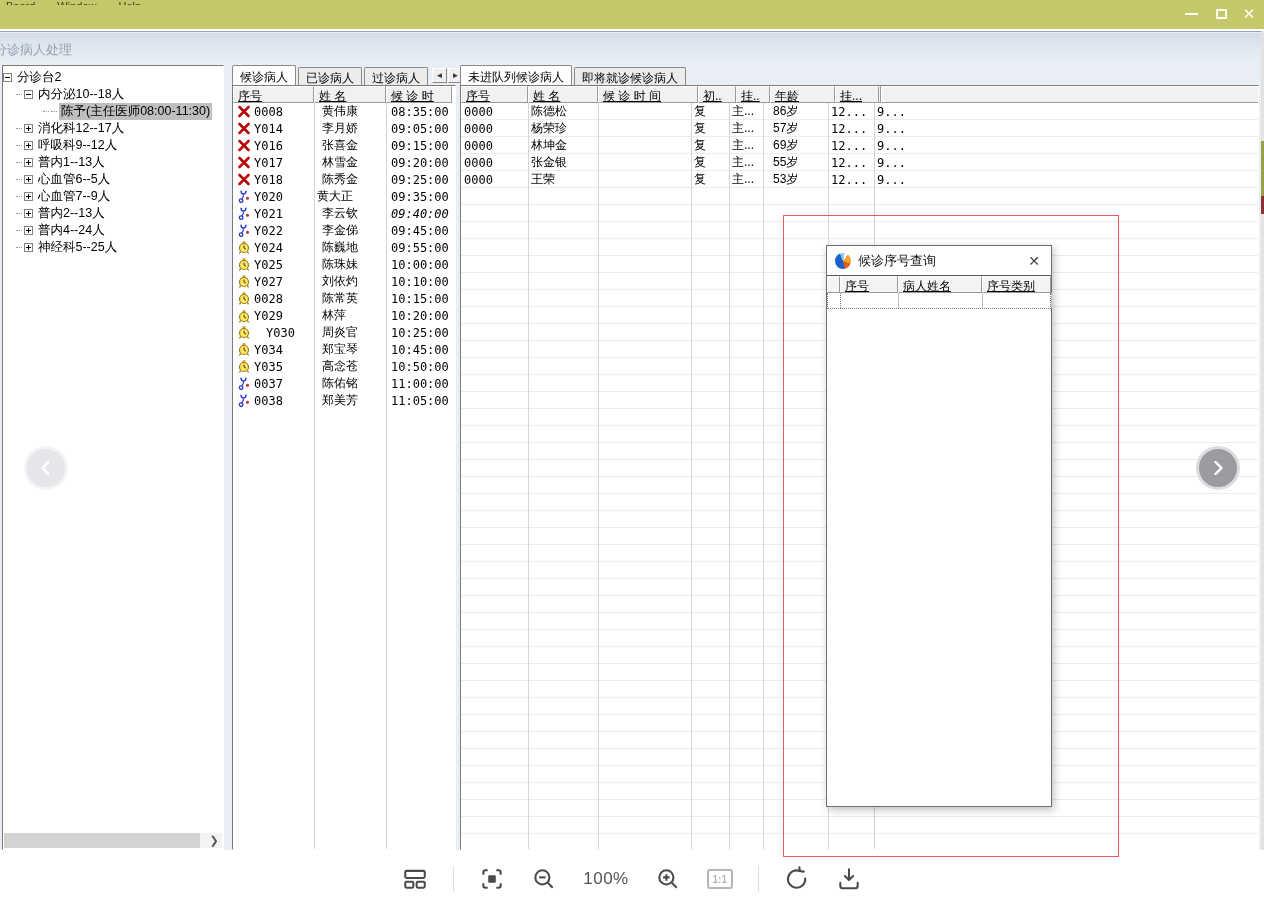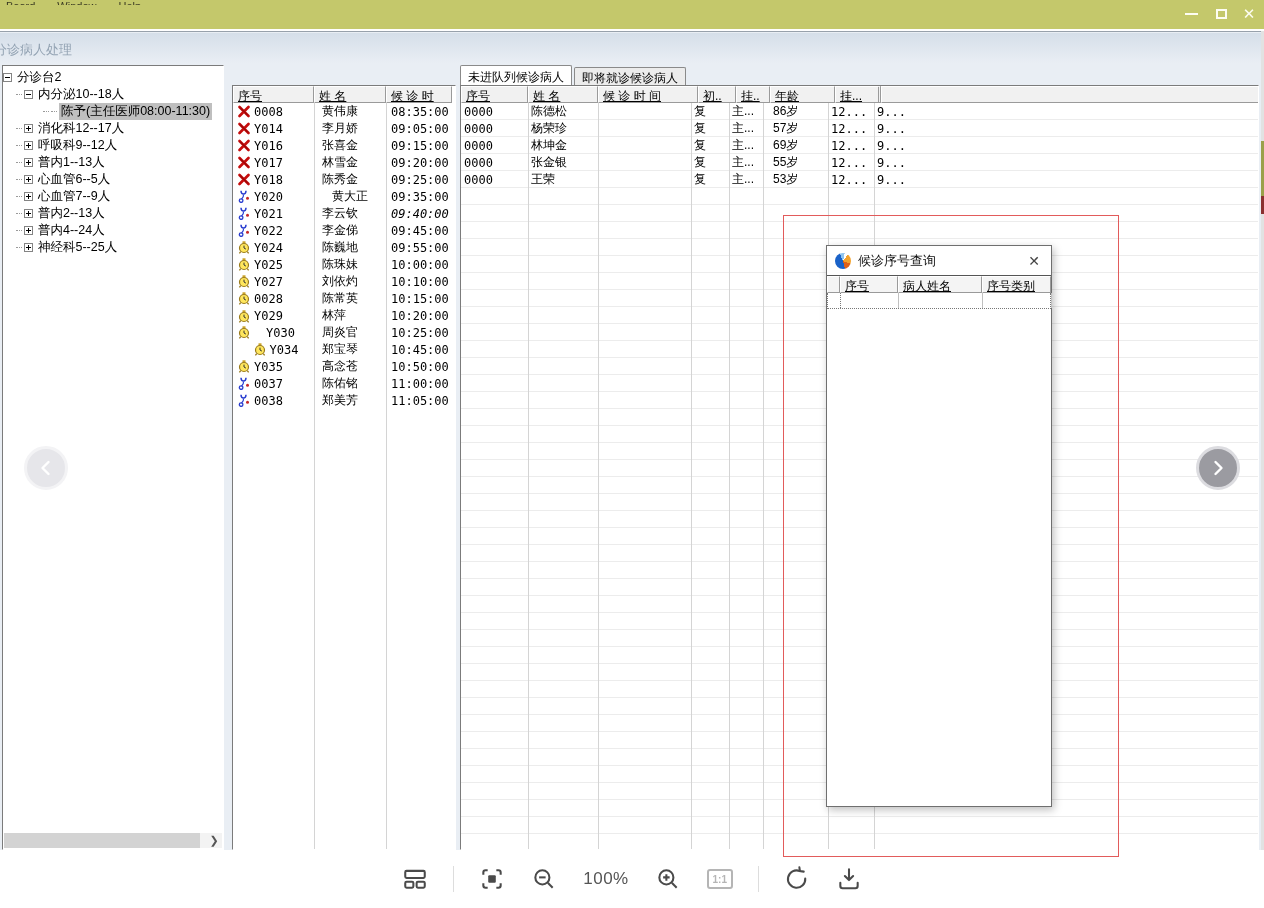--- a/index.html
+++ b/index.html
@@ -172,20 +172,29 @@
             <span class="tlabel">神经科5--25人</span>
           </div>
         </div>
       <div id="tree-hscroll">
         <div id="tree-thumb"></div>
         <div id="tree-scroll-right">❯</div>
       </div>
     </div>
 
     <div id="midpanel">
+      <div class="tabstrip" id="midtabs">
+          <div class="tab active">候诊病人</div>
+          <div class="tab">已诊病人</div>
+          <div class="tab">过诊病人</div>
+          <div class="tab-arrows">
+            <div class="tab-arrow">◄</div>
+            <div class="tab-arrow">►</div>
+          </div>
+        </div>
       <div class="gridbox">
         <div class="ghead" id="midhead">
             <div class="hcell" style="width: 81px;"><span>序号</span></div>
             <div class="hcell" style="width: 72px;"><span>姓  名</span></div>
             <div class="hcell" style="width: 66px;"><span>候 诊 时</span></div>
           </div>
         <div class="gbody" id="midbody">
             <div class="vline" style="left: 81px;"></div>
             <div class="vline" style="left: 153px;"></div>
             <div class="trow">
@@ -258,21 +267,21 @@
                 <span class="sticon">
                   <svg width="14" height="13" viewBox="0 0 13 13">
                     <path d="M3.5 0.8 C3.6 5.2, 8.4 5.2, 8.5 0.8" fill="none" stroke="#2b3fd0" stroke-width="1.5"></path>
                     <path d="M6 4.6 C6.2 7.5, 4.5 8, 4 9.2" fill="none" stroke="#2b3fd0" stroke-width="1.2"></path>
                     <circle cx="3.6" cy="10.6" r="1.8" fill="none" stroke="#2b3fd0" stroke-width="1.3"></circle>
                     <circle cx="10" cy="8.2" r="1.5" fill="#c62828"></circle>
                   </svg>
                 </span>
                 <span class="mono">Y020</span>
               </div>
-              <div class="tcell" style="width: 72px;  text-align: center;">黄大正</div>
+              <div class="tcell" style="width: 72px; ">黄大正</div>
               <div class="tcell mono" style="width: 66px; padding-left: 5px;">09:35:00</div>
             </div>
             <div class="trow">
               <div class="tcell" style="width: 81px; display: flex; align-items: center; padding: 0px;">
                 <span class="sticon">
                   <svg width="14" height="13" viewBox="0 0 13 13">
                     <path d="M3.5 0.8 C3.6 5.2, 8.4 5.2, 8.5 0.8" fill="none" stroke="#2b3fd0" stroke-width="1.5"></path>
                     <path d="M6 4.6 C6.2 7.5, 4.5 8, 4 9.2" fill="none" stroke="#2b3fd0" stroke-width="1.2"></path>
                     <circle cx="3.6" cy="10.6" r="1.8" fill="none" stroke="#2b3fd0" stroke-width="1.3"></circle>
                     <circle cx="10" cy="8.2" r="1.5" fill="#c62828"></circle>
@@ -382,21 +391,21 @@
                     <circle cx="6.5" cy="7" r="4.5" fill="#ffe65c" stroke="#9a7b1c" stroke-width="1.2"></circle>
                     <path d="M6.5 4.6 V7 L8.4 8.1" stroke="#333" stroke-width="1" fill="none"></path>
                   </svg>
                 </span>
                 <span class="mono">Y030</span>
               </div>
               <div class="tcell" style="width: 72px; padding-left: 8px;">周炎官</div>
               <div class="tcell mono" style="width: 66px; padding-left: 5px;">10:25:00</div>
             </div>
             <div class="trow">
-              <div class="tcell" style="width: 81px; display: flex; align-items: center; padding: 0px; justify-content: center;">
+              <div class="tcell" style="width: 81px; display: flex; align-items: center; padding: 0px;">
                 <span class="sticon">
                   <svg width="14" height="13" viewBox="0 0 13 13">
                     <rect x="5" y="0.3" width="3" height="2" fill="#c9a227"></rect>
                     <path d="M3.2 10.6 L1.9 12.4 M9.8 10.6 L11.1 12.4" stroke="#9a7b1c" stroke-width="1.3"></path>
                     <circle cx="6.5" cy="7" r="4.5" fill="#ffe65c" stroke="#9a7b1c" stroke-width="1.2"></circle>
                     <path d="M6.5 4.6 V7 L8.4 8.1" stroke="#333" stroke-width="1" fill="none"></path>
                   </svg>
                 </span>
                 <span class="mono">Y034</span>
               </div>

